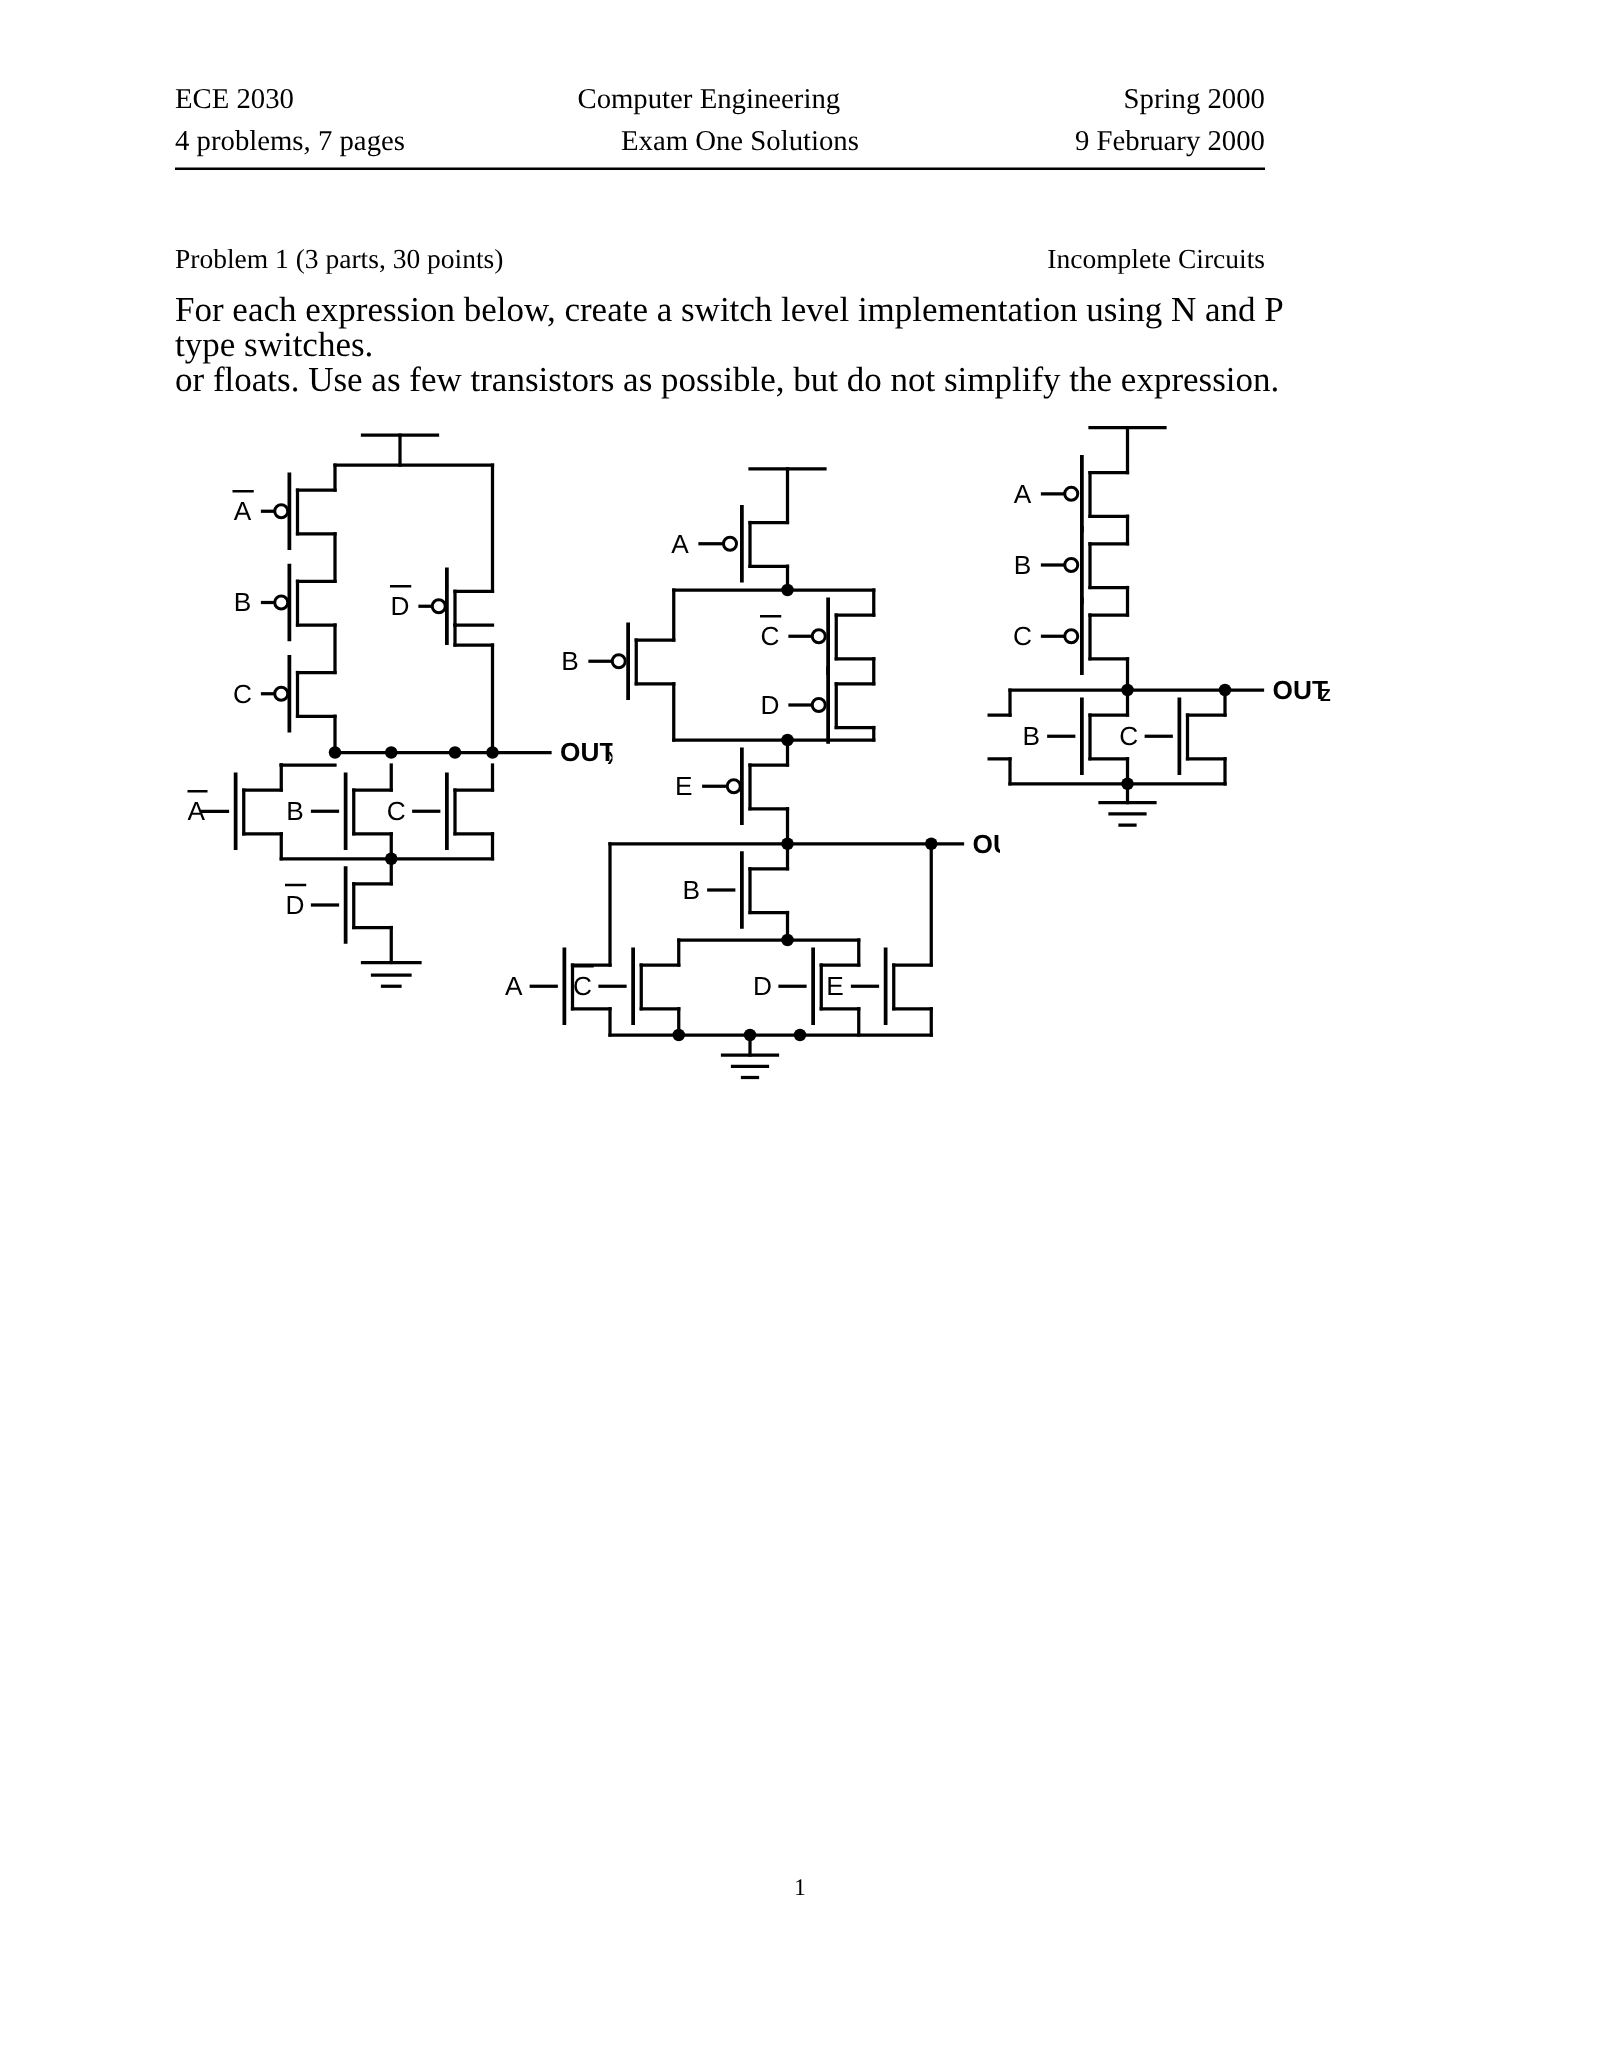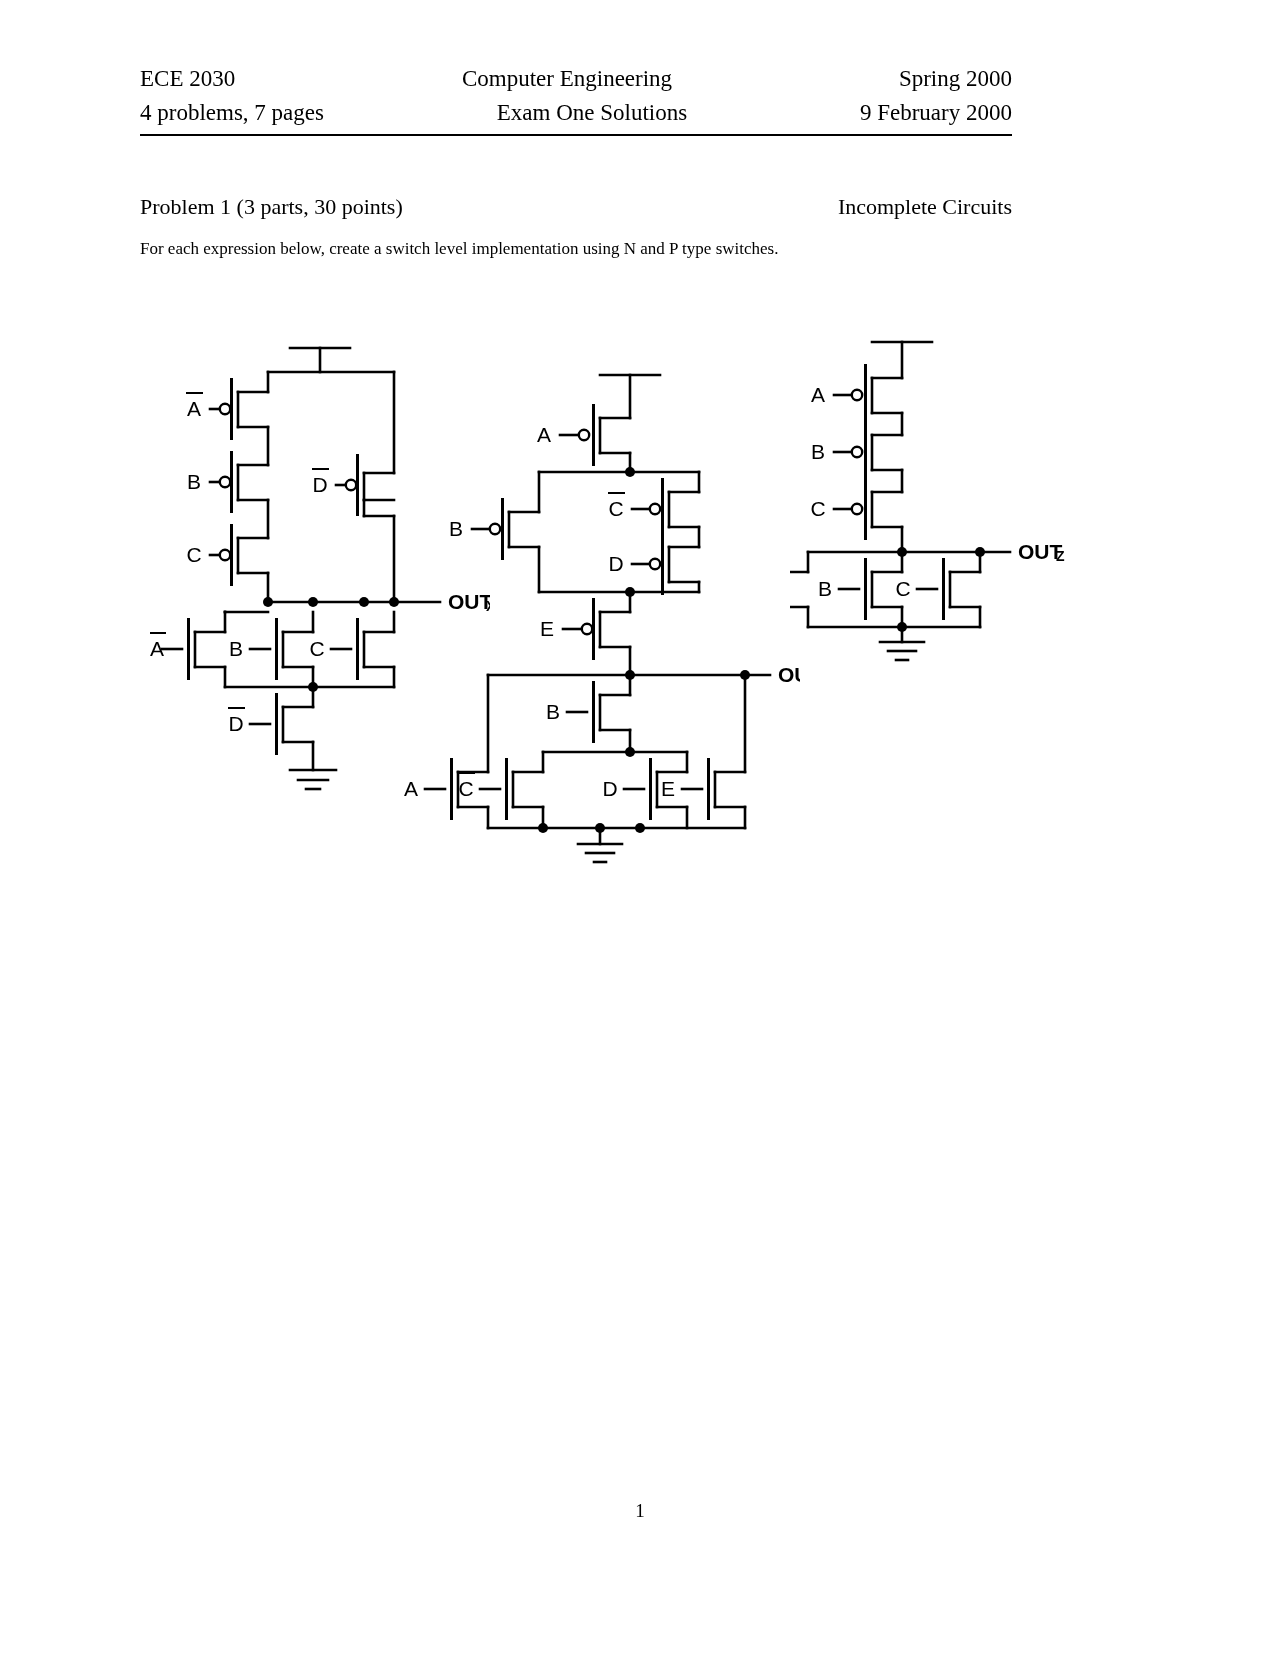--- a/index.html
+++ b/index.html
@@ -7,21 +7,21 @@
   .page{position:relative;width:1012px;height:1656px;}
 
   
   .header{position:absolute;left:140px;top:62px;width:872px;}
   .hrow{display:flex;justify-content:space-between;align-items:baseline;font-size:23px;line-height:34px;}
   .hrow-inner{position:relative;width:100%;display:flex;justify-content:space-between;}
   .rule{border-bottom:2.5px solid #000;margin-top:4px;}
 
   
   .prob{position:absolute;left:140px;top:194px;width:872px;display:flex;justify-content:space-between;font-size:22px;}
-  .body-text{position:absolute;left:140px;top:235px;width:920px;font-size:17px;line-height:28px;}
+  .body-text{position:absolute;left:140px;top:235px;width:920px;font-size:28px;line-height:28px;}
   .body-text p{margin:0;}
 
   
   .circuits{position:absolute;left:0;top:330px;width:1280px;height:600px;}
   svg{display:block;}
   .wire{stroke:#000;fill:none;stroke-linecap:square;}
   .lbl{font-family:"Liberation Sans",sans-serif;font-size:21px;fill:#000;}
   .lblout{font-family:"Liberation Sans",sans-serif;font-size:21px;font-weight:bold;fill:#000;}
   .sub{font-family:"Liberation Sans",sans-serif;font-size:14px;font-weight:bold;fill:#000;}
   .ovl{stroke:#000;stroke-width:2;}
@@ -58,20 +58,21 @@
     <div class="rule"></div>
   </div>
 
   <div class="prob">
     <span>Problem 1 (3 parts, 30 points)</span>
     <span>Incomplete Circuits</span>
   </div>
 
   <div class="body-text">
     <p>For each expression below, create a switch level implementation using N and P type switches.</p>
+    <p>or floats. Use as few transistors as possible, but do not simplify the expression.</p>
   </div>
 
   <div class="circuits">
 
   <svg width="340" height="560" viewBox="0 0 340 560" style="position:absolute;left:150px;top:0px;">
     <g class="wire" stroke-width="2.6">
 
       <line x1="140" y1="18" x2="200" y2="18"></line>
       <line x1="170" y1="18" x2="170" y2="42"></line>
 

